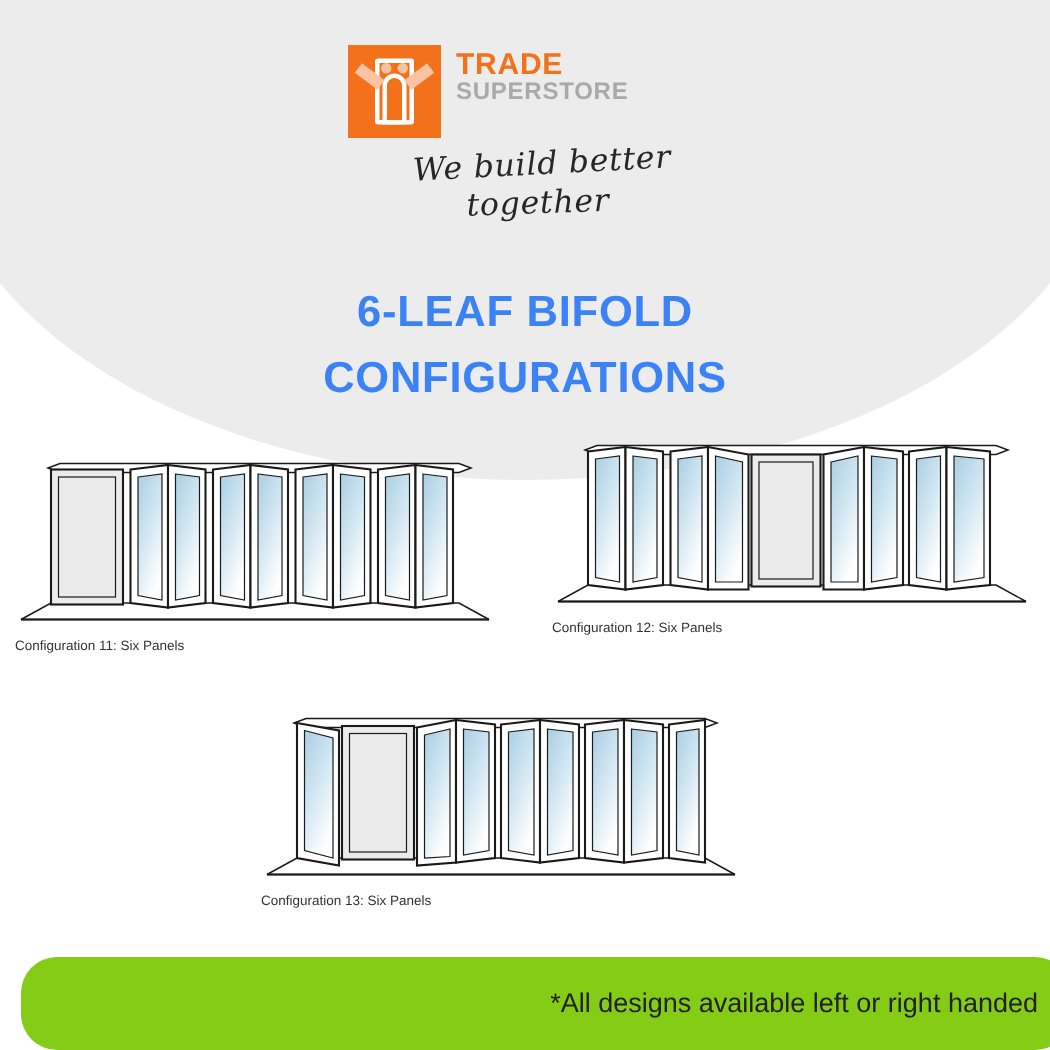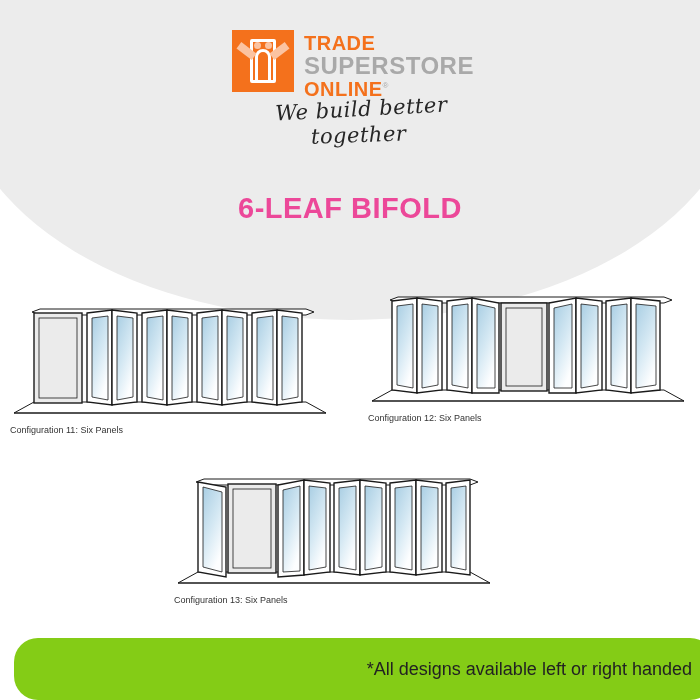--- a/index.html
+++ b/index.html
@@ -83,21 +83,21 @@
   .logo-text{
     margin-left:10px;
     line-height:1.0;
     padding-top:3px;
   }
   .logo-text .l1{
     font-size:20px;font-weight:bold;letter-spacing:0.5px;
     color:#f4711c;display:block;
   }
   .logo-text .l2{
-    font-size:24px;font-weight:bold;letter-spacing:0.5px;
+    font-size:16px;font-weight:bold;letter-spacing:0.5px;
     color:#a9a9a9;display:block;margin-top:1px;
   }
   .logo-text .l3{
     font-size:20px;font-weight:bold;letter-spacing:0.5px;
     color:#f4711c;display:block;margin-top:1px;
   }
   .logo-text .reg{
     font-size:8px;vertical-align:super;color:#a9a9a9;font-weight:normal;
   }
   .tagline{
@@ -116,21 +116,21 @@
   .tagline .line2{
     display:block;
     transform:rotate(1deg) translateX(-4px);
   }
 
   
   .title{
     position:absolute;
     left:0;top:186px;width:700px;
     text-align:center;
-    color:#ec4899;
+    color:#3b82f6;
     font-size:29px;
     font-weight:bold;
     letter-spacing:0.5px;
     line-height:44px;
     z-index:3;
   }
 
   
   .diagram{
     position:absolute;
@@ -178,31 +178,31 @@
         <div class="door-outer"></div>
         <div class="door-inner"></div>
         <div class="arm left"></div>
         <div class="arm right"></div>
         <div class="hand l"></div>
         <div class="hand r"></div>
       </div>
       <div class="logo-text">
         <span class="l1">TRADE</span>
         <span class="l2">SUPERSTORE</span>
-        <span class="l3"><span>ONLINE</span><span class="reg">®</span></span>
       </div>
     </div>
     <div class="tagline">
       <span>We build better</span>
       <span class="line2">together</span>
     </div>
   </div>
 
   <div class="title">
     <div>6-LEAF BIFOLD</div>
+    <div>CONFIGURATIONS</div>
   </div>
 
   <div class="diagram" id="diagram-11">
     <svg width="320" height="115" viewBox="0 0 320 115">
       <defs>
         <linearGradient id="g11" x1="0" y1="0" x2="0.55" y2="1">
           <stop offset="0%" stop-color="#a9cee3"></stop>
           <stop offset="55%" stop-color="#d4e8f3"></stop>
           <stop offset="100%" stop-color="#fdfeff"></stop>
         </linearGradient>

